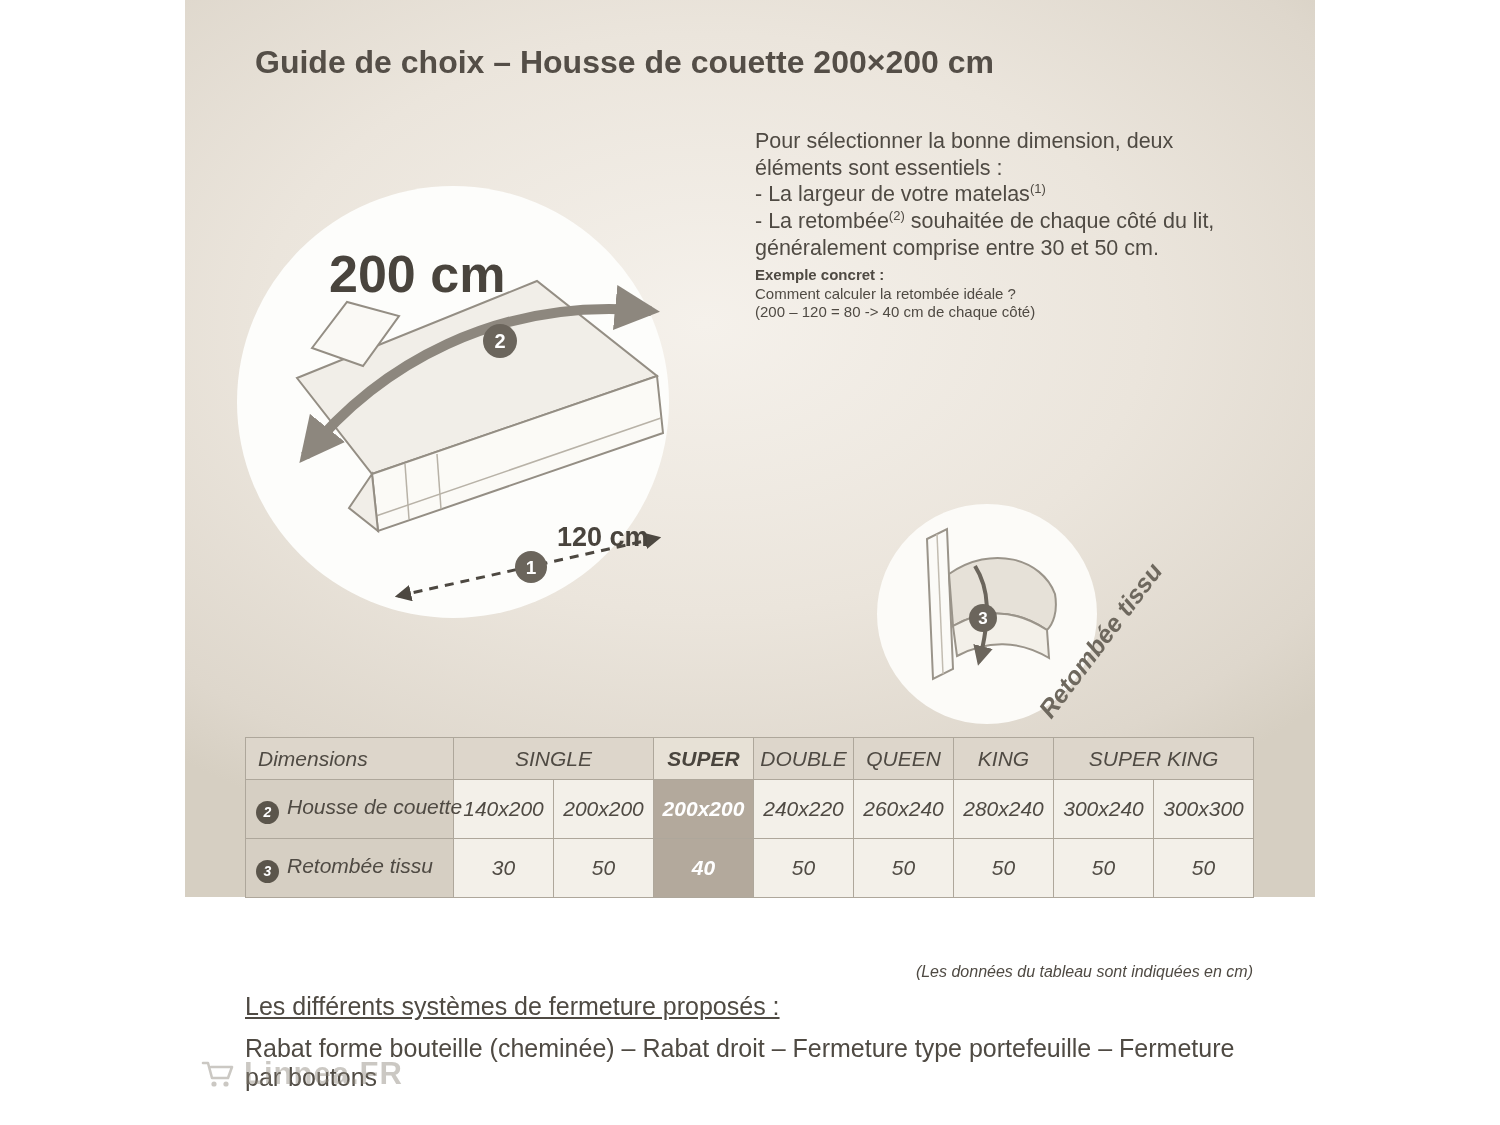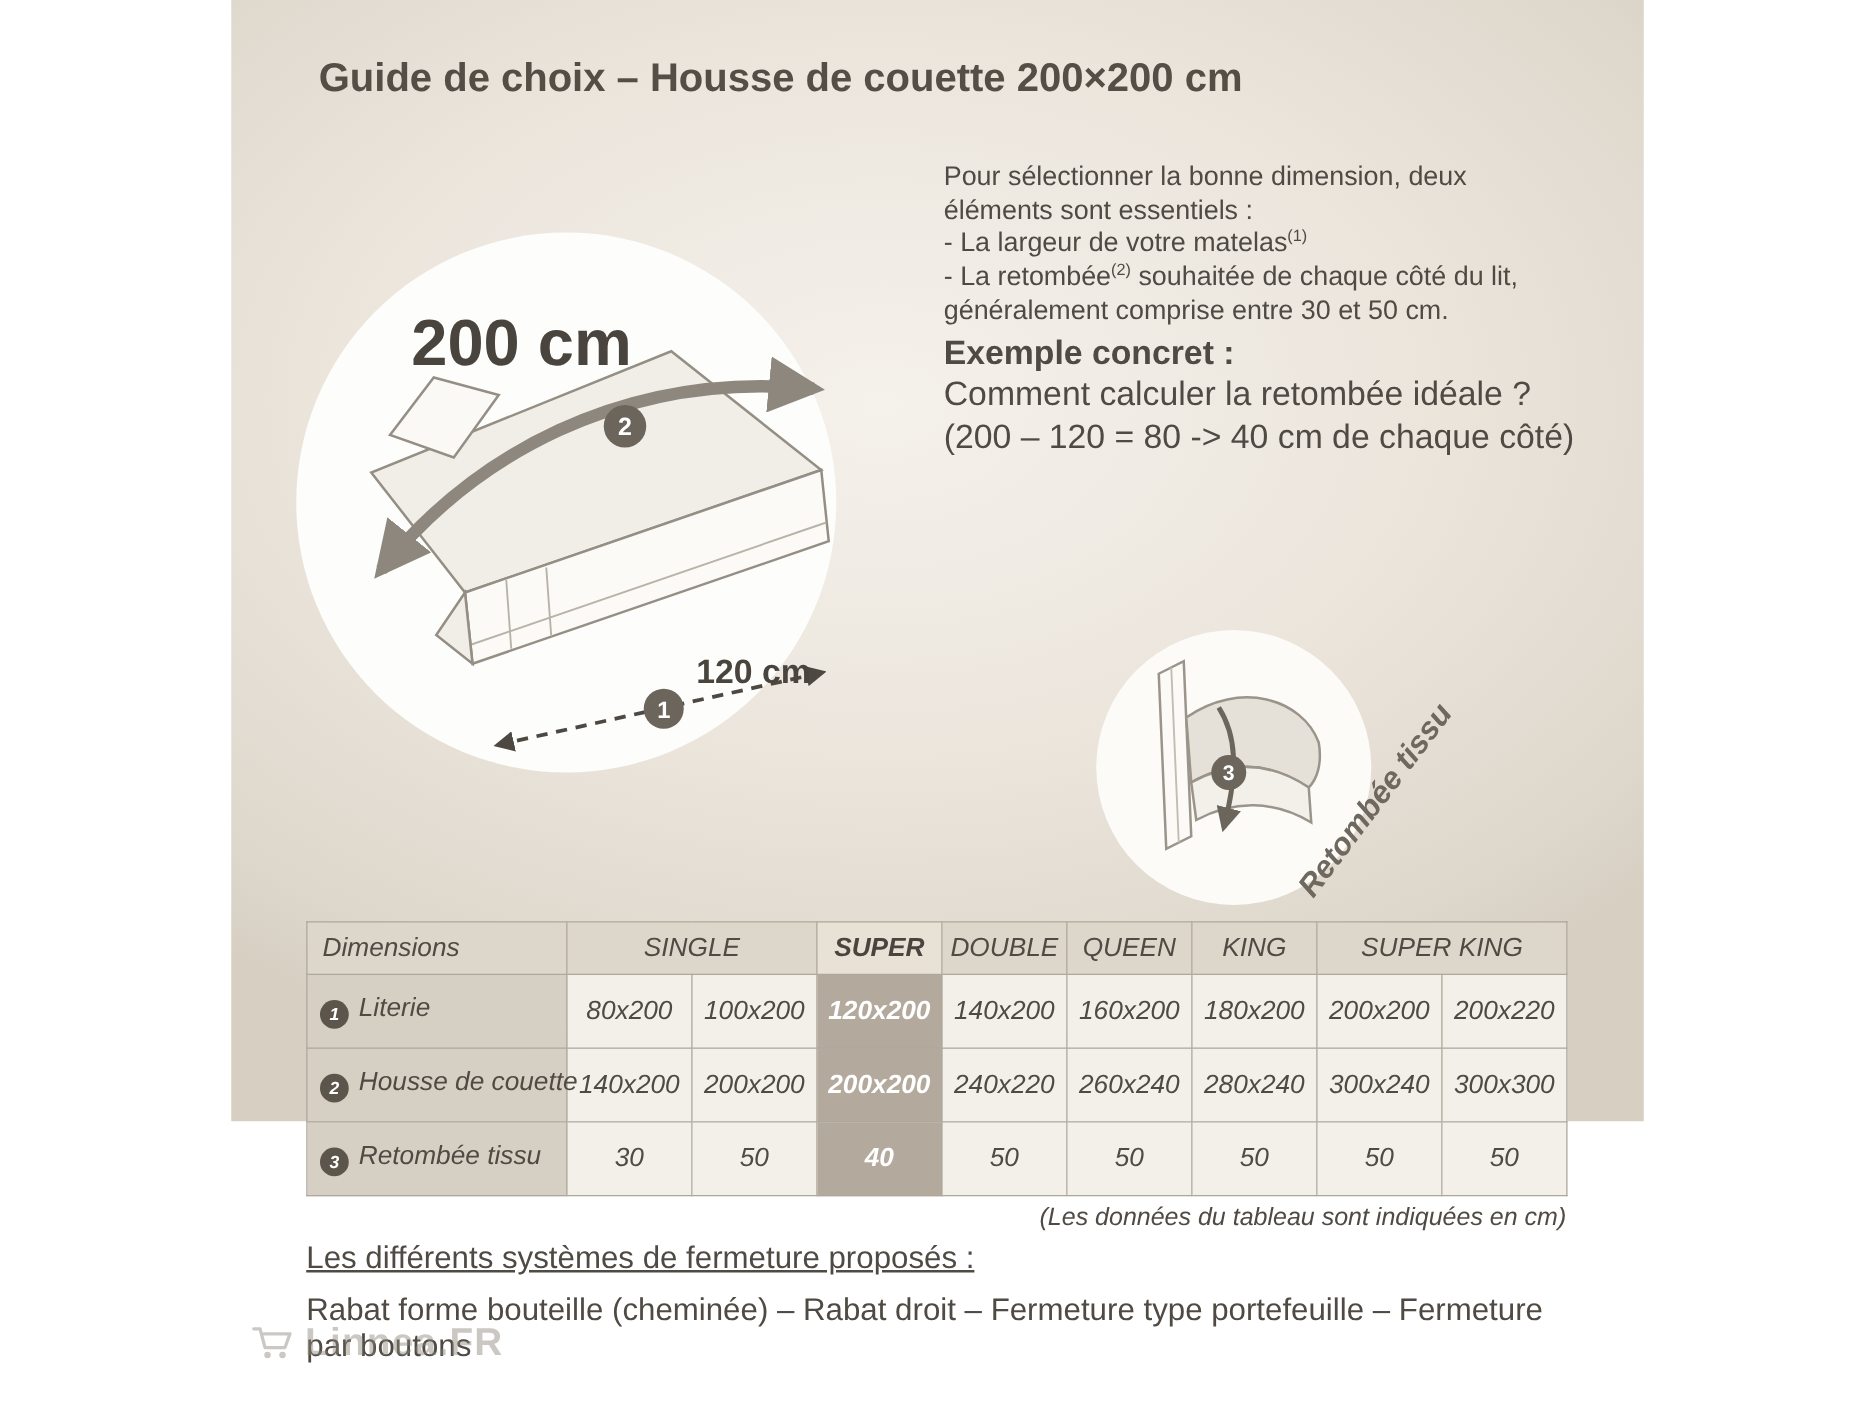--- a/index.html
+++ b/index.html
@@ -7,21 +7,21 @@
     font-family: "Liberation Sans", sans-serif; color: #554f48; }
   .panel {
     position: absolute; left: 185px; top: 0; width: 1130px; height: 897px;
     background:
       radial-gradient(ellipse 75% 62% at 46% 36%, #f5f1eb 0%, #ebe5dc 52%, #ded7cc 88%, #d6cfc2 100%);
   }
   .title { position: absolute; left: 70px; top: 44px; font-size: 32px; font-weight: bold; color: #544e47; }
   .subtitle { position: absolute; left: 70px; top: 90px; font-size: 25px; font-weight: 600; color: #544e47; }
 
   .intro { position: absolute; left: 570px; top: 128px; width: 505px; font-size: 21.5px; line-height: 1.24; color: #4f4a43; }
-  .example { position: absolute; left: 570px; top: 266px; width: 505px; font-size: 27px; line-height: 1.24; color: #4f4a43; }
+  .example { position: absolute; left: 570px; top: 266px; width: 505px; font-size: 15px; line-height: 1.24; color: #4f4a43; }
   .example .ex-head { font-weight: bold; }
   sup { font-size: 13px; }
 
   .big-circle { position: absolute; left: 52px; top: 186px; width: 432px; height: 432px;
     border-radius: 50%; background: #fdfdfb; }
   .big-circle svg { width: 100%; height: 100%; display: block; }
   .small-circle { position: absolute; left: 692px; top: 504px; width: 220px; height: 220px;
     border-radius: 50%; background: #fcfbf8; }
   .small-circle svg { width: 100%; height: 100%; display: block; }
   .drop-label { position: absolute; left: 848px; top: 706px; font-size: 25px; font-weight: bold;
@@ -36,21 +36,21 @@
   table.size-table th.full-h { font-weight: bold; background: #e7e1d6; color: #49443d; }
   table.size-table td { height: 59px; background: #f3f0e9; }
   table.size-table td.rowlab { background: #d6cfc3; text-align: left; padding-left: 10px; white-space: nowrap; }
   table.size-table td.hl { background: #b3a99c; color: #ffffff; font-weight: bold; }
   .badge { display: inline-block; width: 23px; height: 23px; line-height: 23px; border-radius: 50%;
     background: #5b554b; color: #fff; font-size: 14px; font-weight: bold; text-align: center;
     margin-right: 8px; vertical-align: -3px; }
   .col-label { width: 208px; } .col-d { width: 100px; }
 
   .footnote { position: absolute; left: 60px; top: 963px; width: 1008px; text-align: right;
-    font-style: italic; font-size: 20px; color: #4f4a43; }
+    font-style: italic; font-size: 16px; color: #4f4a43; }
 
   .closures { position: absolute; left: 60px; top: 992px; width: 1010px; font-size: 25px; color: #4f4a43; }
   .closures .c-head { text-decoration: underline; margin-bottom: 13px; }
 
   .logo { position: absolute; left: 16px; top: 1056px; display: flex; align-items: center; gap: 9px;
     opacity: 0.45; color: #8d877c; }
   .logo .logo-text { font-size: 31px; font-weight: bold; letter-spacing: 1px; }
 </style>
 </head>
 <body>
@@ -146,31 +146,20 @@
           <th colspan="2">SINGLE</th>
           <th class="full-h">SUPER</th>
           <th>DOUBLE</th>
           <th>QUEEN</th>
           <th>KING</th>
           <th colspan="2">SUPER KING</th>
         </tr>
       </thead>
       <tbody>
         <tr>
-          <td class="rowlab"><span class="badge">1</span><span>Literie</span></td>
-          <td>80x200</td>
-          <td>100x200</td>
-          <td class="hl">120x200</td>
-          <td>140x200</td>
-          <td>160x200</td>
-          <td>180x200</td>
-          <td>200x200</td>
-          <td>200x220</td>
-        </tr>
-        <tr>
           <td class="rowlab"><span class="badge">2</span><span>Housse de couette</span></td>
           <td>140x200</td>
           <td>200x200</td>
           <td class="hl">200x200</td>
           <td>240x220</td>
           <td>260x240</td>
           <td>280x240</td>
           <td>300x240</td>
           <td>300x300</td>
         </tr>

